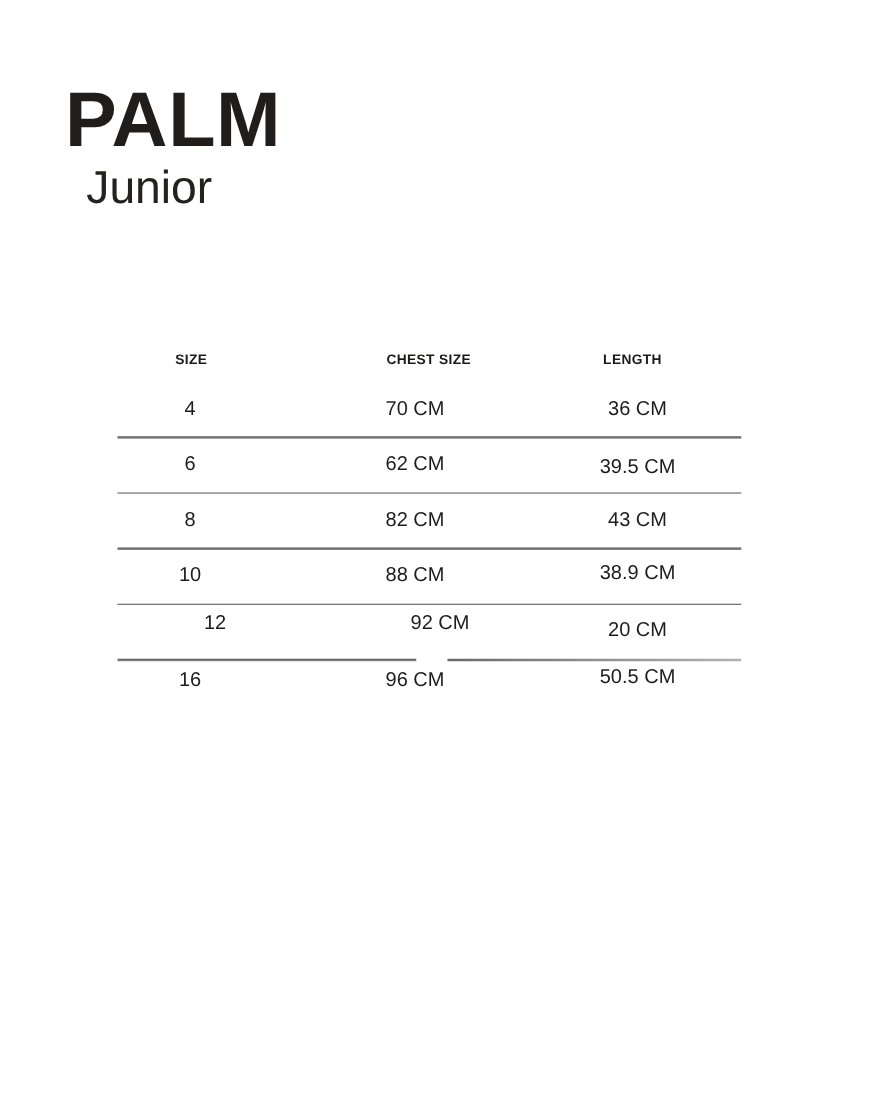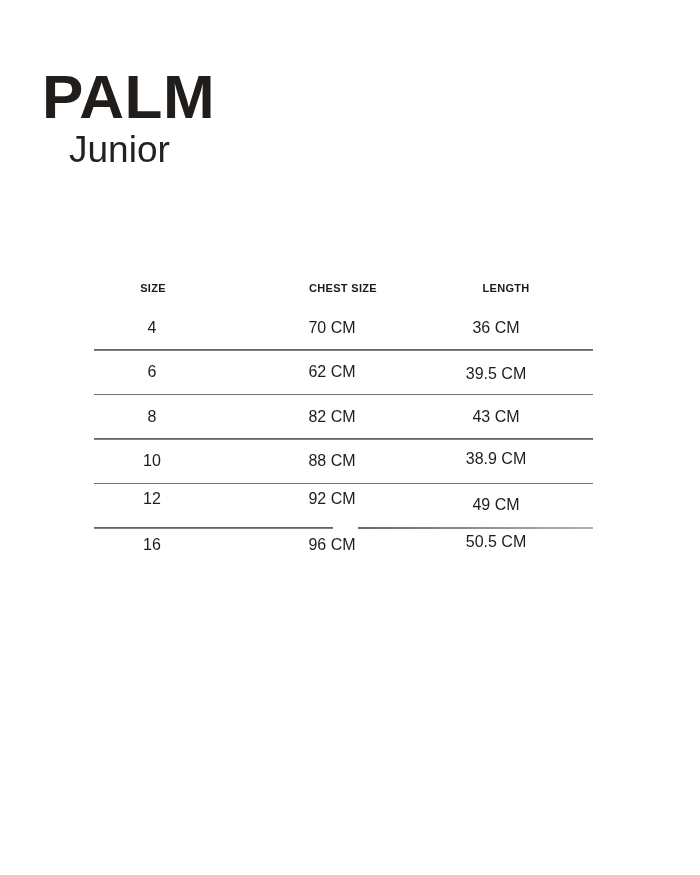--- a/index.html
+++ b/index.html
@@ -7,21 +7,21 @@
     width:700px;height:875px;
     background:#ffffff;
     font-family:"Liberation Sans","DejaVu Sans",sans-serif;
     position:relative;
     overflow:hidden;
   }
   .page{position:absolute;inset:0;background:#ffffff;}
 
   
   .brand-title{
-    position:absolute;left:42px;top:66px;
+    position:absolute;left:52px;top:66px;
     font-size:62px;font-weight:900;line-height:1;
     letter-spacing:0.5px;color:#201d1b;margin:0;
   }
   .brand-subtitle{
     position:absolute;left:69px;top:131px;
     font-size:37px;font-weight:400;line-height:1;
     color:#242220;margin:0;
   }
 
   
@@ -33,25 +33,25 @@
   .trow.last{height:32px;}
   .cell{
     position:absolute;top:0;height:100%;
     display:flex;align-items:center;
     transform:translateX(-50%);
     white-space:nowrap;
     color:#1d1d1d;font-size:16px;
   }
   .thead .cell{font-weight:700;font-size:11px;letter-spacing:0.3px;color:#1c1a19;}
   .h1{left:59px;} .h2{left:249px;} .h3{left:412px;}
-  .c1{left:58px;} .c2{left:238px;} .c3{left:402px;}
+  .c1{left:58px;} .c2{left:238px;} .c3{left:416px;}
   
   .r2 .c3{top:2px;}
   .r4 .c3{top:-2px;}
-  .r5 .c1,.r5 .c2{top:-7px;}
+  .r5 .c1,.r5 .c2{top:-7px;margin-left:20px;}
   .r5 .c3{top:-1px;}
   .r6 .c3{top:-3px;}
 
   .divider{
     height:1.5px;width:499px;border:0;margin:0;
     background:linear-gradient(to bottom,#555555,#909090);
   }
   .divider-split{
     height:1.5px;width:499px;position:relative;background:transparent;
   }
@@ -104,21 +104,21 @@
     <div class="trow r4">
       <span class="cell c1">10</span>
       <span class="cell c2">88 CM</span>
       <span class="cell c3">38.9 CM</span>
     </div>
     <div class="divider"></div>
 
     <div class="trow r5">
       <span class="cell c1">12</span>
       <span class="cell c2">92 CM</span>
-      <span class="cell c3">49 CM</span>
+      <span class="cell c3">20 CM</span>
     </div>
     <div class="divider-split">
       <span class="seg-left"></span>
       <span class="seg-right"></span>
     </div>
 
     <div class="trow r6 last">
       <span class="cell c1">16</span>
       <span class="cell c2">96 CM</span>
       <span class="cell c3">50.5 CM</span>

